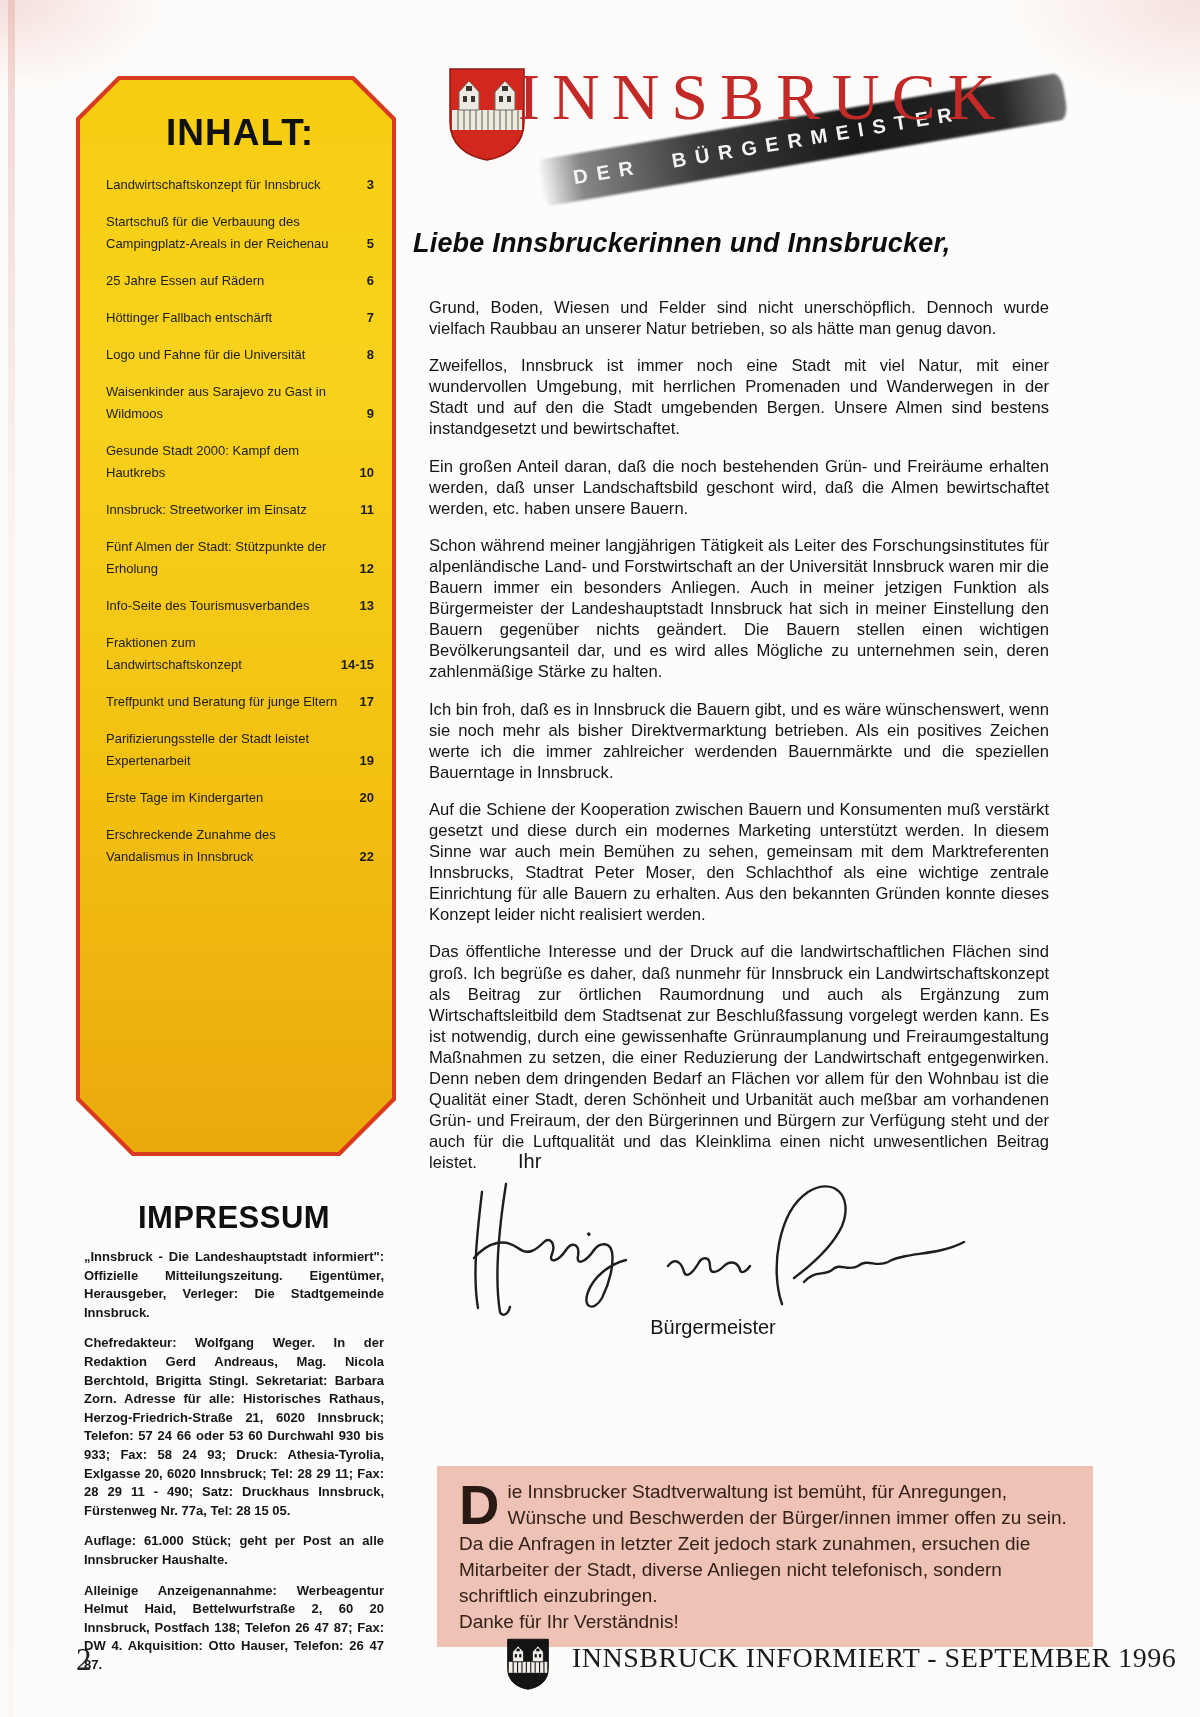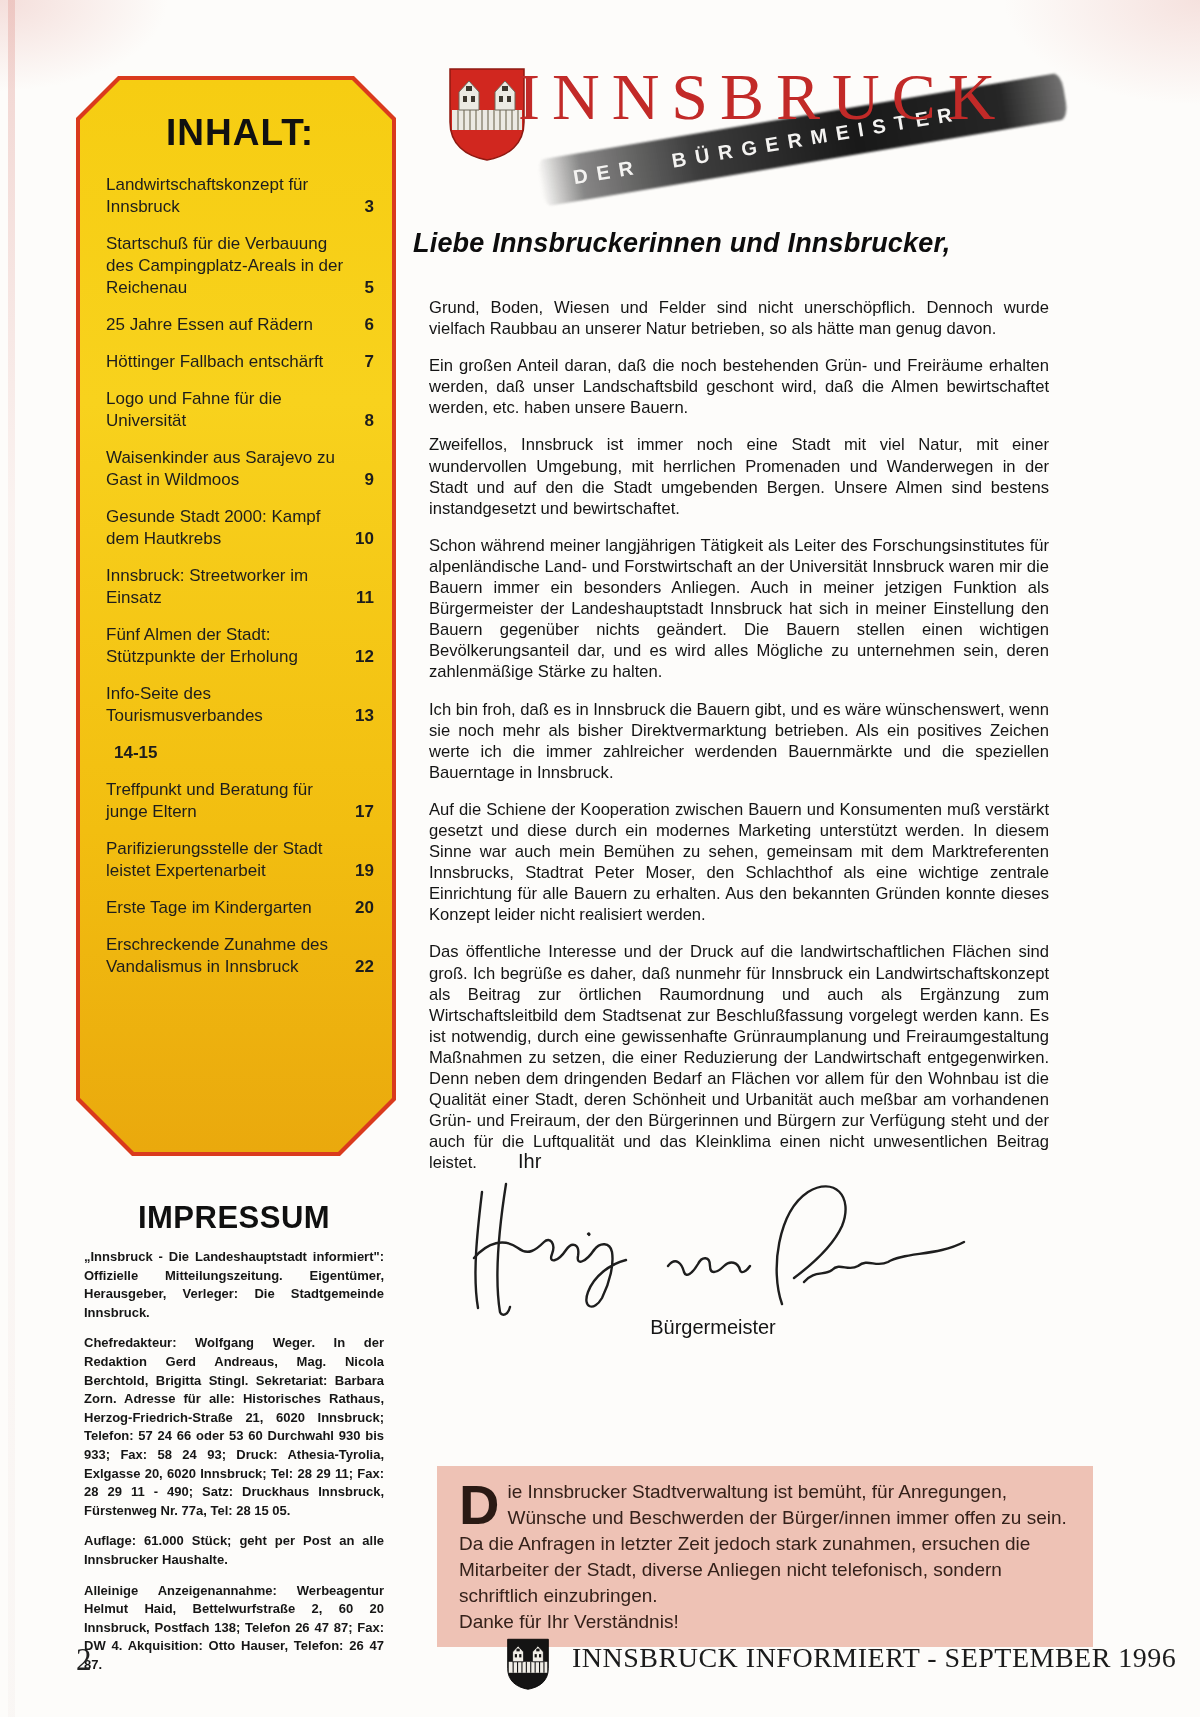--- a/index.html
+++ b/index.html
@@ -27,21 +27,21 @@
   .toc-inner{
     position:absolute;left:4px;top:4px;right:4px;bottom:4px;
     background:linear-gradient(180deg,#f6cd12 0%,#f8d21d 30%,#f2be10 70%,#eaa90d 100%);
     clip-path:polygon(40px 0, calc(100% - 40px) 0, 100% 40px, 100% calc(100% - 54px),
                       calc(100% - 54px) 100%, 54px 100%, 0 calc(100% - 54px), 0 40px);
     padding:18px 18px 20px 26px;box-sizing:border-box;
   }
   .toc-title{font-size:37px;font-weight:800;letter-spacing:1px;text-align:center;
     color:#111;margin:14px 0 20px 0;}
   .toc-item{display:flex;align-items:flex-end;margin-bottom:15px;
-    font-size:17px;line-height:22px;color:#1d1d1d;}
+    font-size:13px;line-height:22px;color:#1d1d1d;}
   .toc-label{flex:1;}
   .toc-page{font-weight:700;white-space:nowrap;margin-left:8px;}
 
   
   .impressum{position:absolute;left:72px;top:1200px;width:324px;}
   .impressum-title{font-size:31px;font-weight:800;letter-spacing:.5px;text-align:center;
     color:#101010;margin:0 0 8px 0;}
   .impressum p{margin:12px;font-size:13px;line-height:18.6px;text-align:justify;color:#161616;font-weight:bold;}
 
   .page-number{position:absolute;left:76px;top:1642px;
@@ -147,20 +147,21 @@
     <span class="toc-label">Fünf Almen der Stadt: Stützpunkte der Erholung</span>
     <span class="toc-page">12</span>
   </div>
 
   <div class="toc-item">
     <span class="toc-label">Info-Seite des Tourismusverbandes</span>
     <span class="toc-page">13</span>
   </div>
 
   <div class="toc-item">
+    <span class="toc-label">Fraktionen zum Landwirtschaftskonzept</span>
     <span class="toc-page">14-15</span>
   </div>
 
   <div class="toc-item">
     <span class="toc-label">Treffpunkt und Beratung für junge Eltern</span>
     <span class="toc-page">17</span>
   </div>
 
   <div class="toc-item">
     <span class="toc-label">Parifizierungsstelle der Stadt leistet Expertenarbeit</span>
@@ -229,23 +230,23 @@
     </svg>
   </div>
 
   <div class="city-title">INNSBRUCK</div>
 
   <div class="article-title">Liebe Innsbruckerinnen und Innsbrucker,</div>
 
   <div class="article-body">
   <p>Grund, Boden, Wiesen und Felder sind nicht unerschöpflich. Dennoch wurde vielfach Raubbau an unserer Natur betrieben, so als hätte man genug davon.</p>
 
+  <p>Zweifellos, Innsbruck ist immer noch eine Stadt mit viel Natur, mit einer wundervollen Umgebung, mit herrlichen Promenaden und Wanderwegen in der Stadt und auf den die Stadt umgebenden Bergen. Unsere Almen sind bestens instandgesetzt und bewirtschaftet.</p>
+
   <p>Ein großen Anteil daran, daß die noch bestehenden Grün- und Freiräume erhalten werden, daß unser Landschaftsbild geschont wird, daß die Almen bewirtschaftet werden, etc. haben unsere Bauern.</p>
-
-  <p>Zweifellos, Innsbruck ist immer noch eine Stadt mit viel Natur, mit einer wundervollen Umgebung, mit herrlichen Promenaden und Wanderwegen in der Stadt und auf den die Stadt umgebenden Bergen. Unsere Almen sind bestens instandgesetzt und bewirtschaftet.</p>
 
   <p>Schon während meiner langjährigen Tätigkeit als Leiter des Forschungsinstitutes für alpenländische Land- und Forstwirtschaft an der Universität Innsbruck waren mir die Bauern immer ein besonders Anliegen. Auch in meiner jetzigen Funktion als Bürgermeister der Landeshauptstadt Innsbruck hat sich in meiner Einstellung den Bauern gegenüber nichts geändert. Die Bauern stellen einen wichtigen Bevölkerungsanteil dar, und es wird alles Mögliche zu unternehmen sein, deren zahlenmäßige Stärke zu halten.</p>
 
   <p>Ich bin froh, daß es in Innsbruck die Bauern gibt, und es wäre wünschenswert, wenn sie noch mehr als bisher Direktvermarktung betrieben. Als ein positives Zeichen werte ich die immer zahlreicher werdenden Bauernmärkte und die speziellen Bauerntage in Innsbruck.</p>
 
   <p>Auf die Schiene der Kooperation zwischen Bauern und Konsumenten muß verstärkt gesetzt und diese durch ein modernes Marketing unterstützt werden. In diesem Sinne war auch mein Bemühen zu sehen, gemeinsam mit dem Marktreferenten Innsbrucks, Stadtrat Peter Moser, den Schlachthof als eine wichtige zentrale Einrichtung für alle Bauern zu erhalten. Aus den bekannten Gründen konnte dieses Konzept leider nicht realisiert werden.</p>
 
   <p>Das öffentliche Interesse und der Druck auf die landwirtschaftlichen Flächen sind groß. Ich begrüße es daher, daß nunmehr für Innsbruck ein Landwirtschaftskonzept als Beitrag zur örtlichen Raumordnung und auch als Ergänzung zum Wirtschaftsleitbild dem Stadtsenat zur Beschlußfassung vorgelegt werden kann. Es ist notwendig, durch eine gewissenhafte Grünraumplanung und Freiraumgestaltung Maßnahmen zu setzen, die einer Reduzierung der Landwirtschaft entgegenwirken. Denn neben dem dringenden Bedarf an Flächen vor allem für den Wohnbau ist die Qualität einer Stadt, deren Schönheit und Urbanität auch meßbar am vorhandenen Grün- und Freiraum, der den Bürgerinnen und Bürgern zur Verfügung steht und der auch für die Luftqualität und das Kleinklima einen nicht unwesentlichen Beitrag leistet.</p>
 </div>
 

